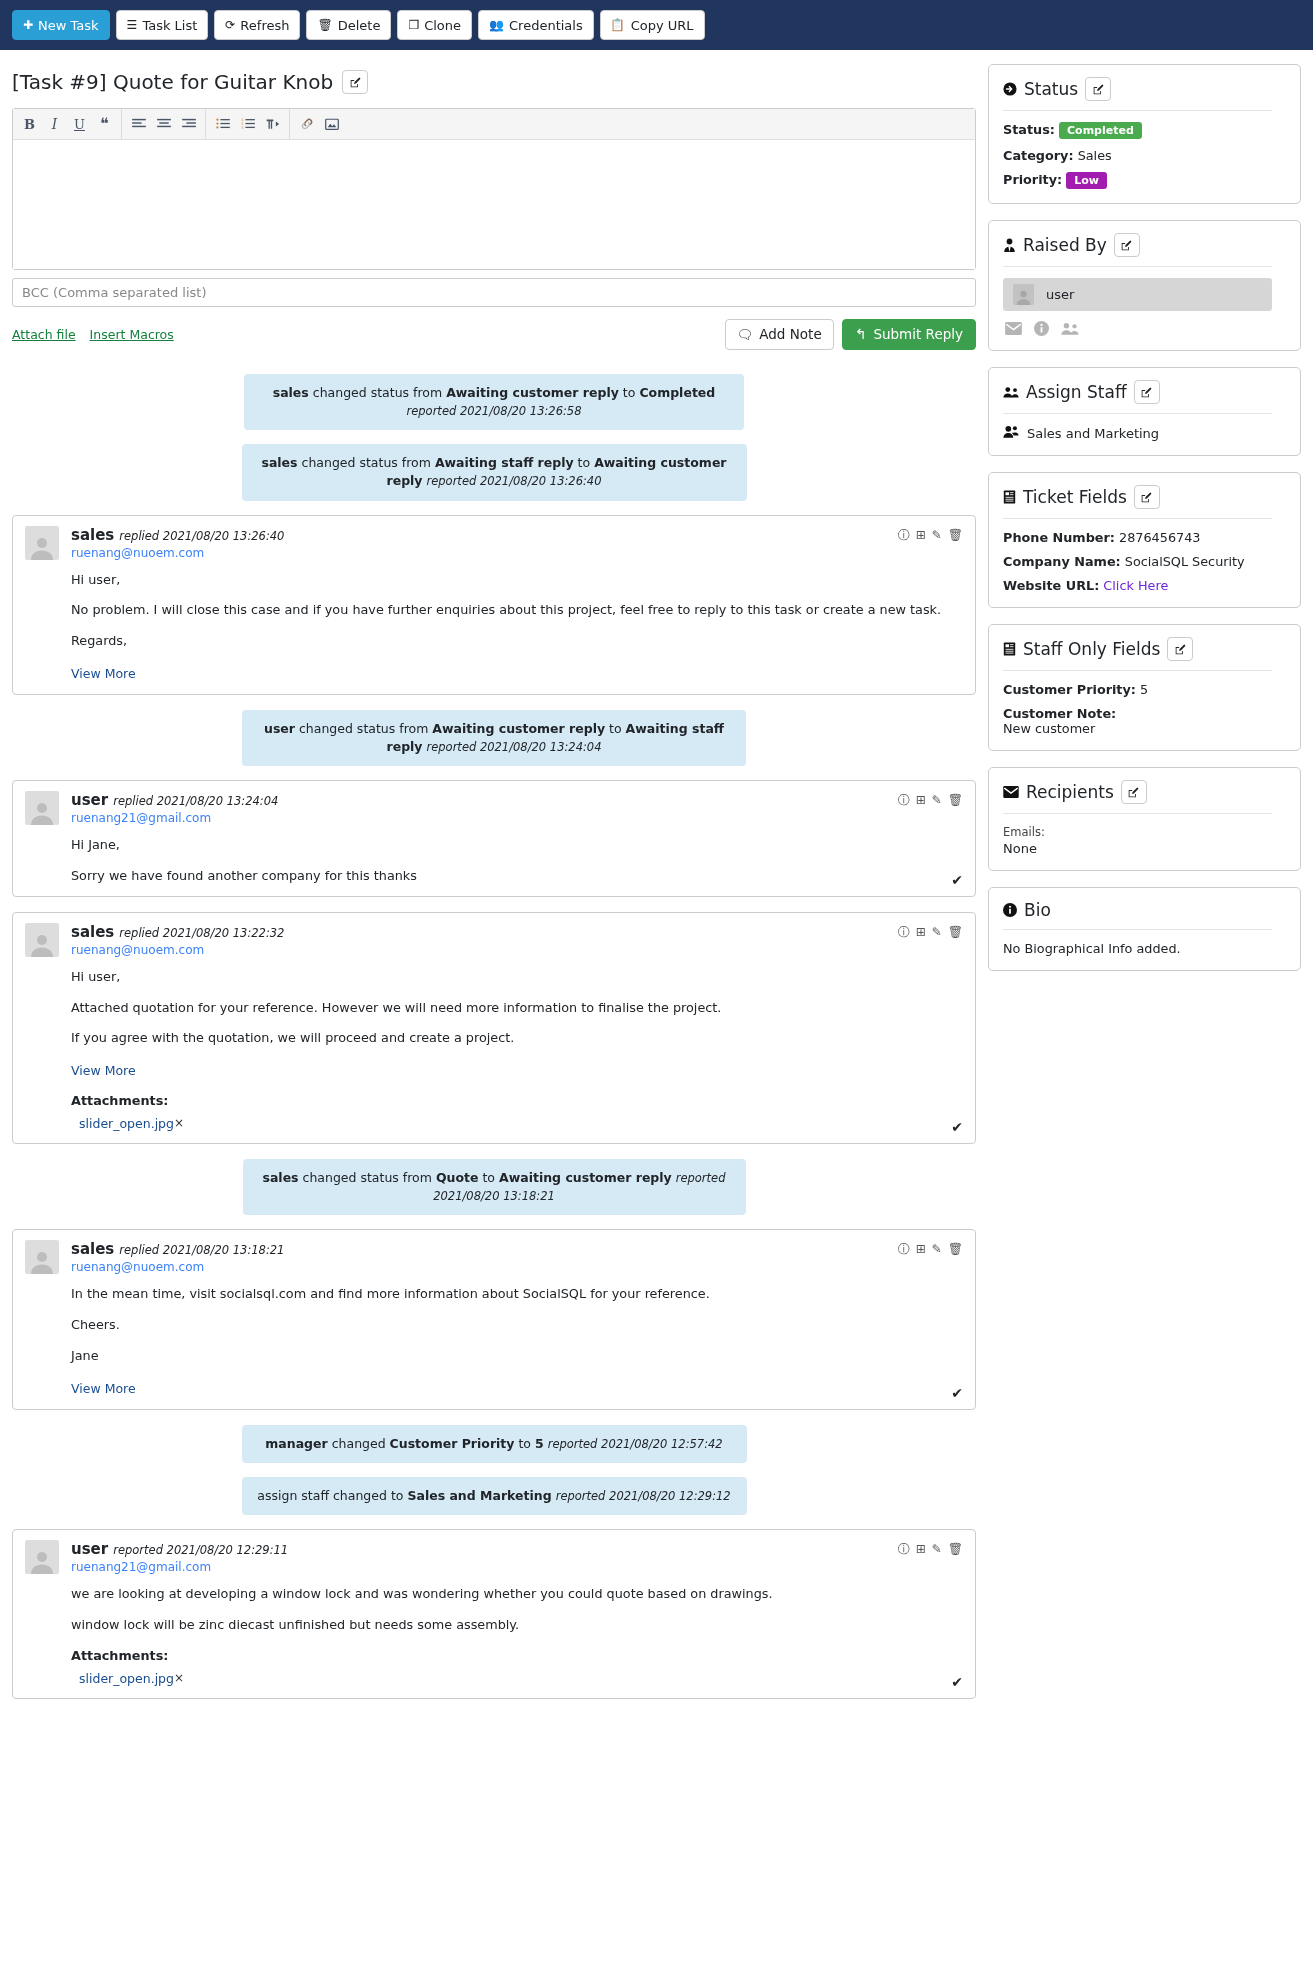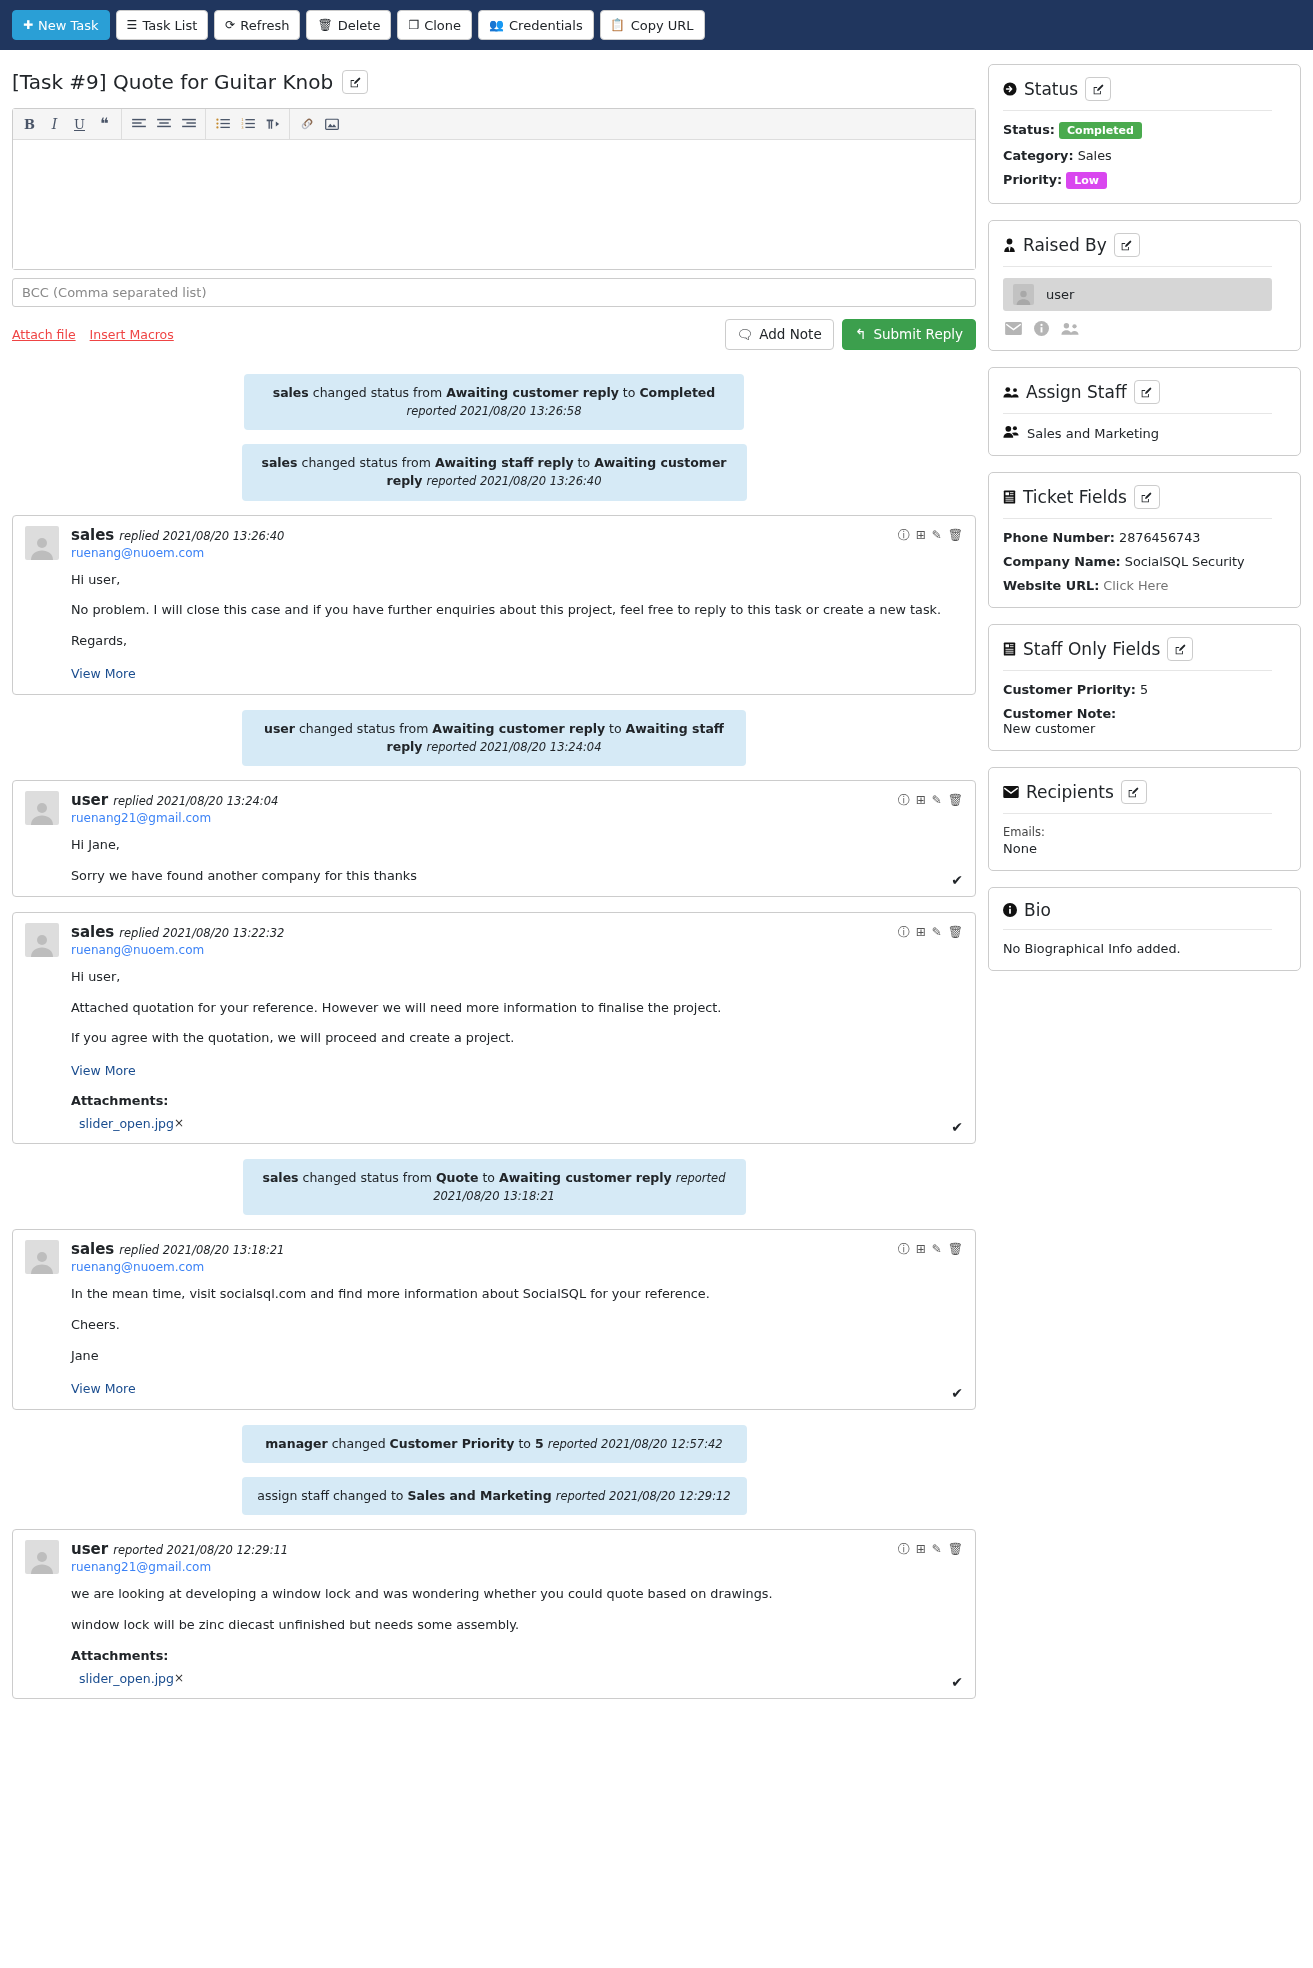--- a/index.html
+++ b/index.html
@@ -74,21 +74,21 @@
   .editor-body { height:129px; background:#fff; }
 
   .bcc {
     width:100%; height:29px; margin-top:8px; border:1px solid #ccc; border-radius:3px;
     padding:4px 9px; font-size:13px; color:#212529; font-family:inherit;
   }
   .bcc::placeholder { color:#888; }
 
   .actionbar { display:flex; align-items:center; margin-top:9px; min-height:36px; }
   .linkrow { display:flex; gap:14px; }
-  .linkrow a { color:#ef4444; font-size:12.5px; text-decoration:underline; cursor:pointer; }
+  .linkrow a { color:#15803d; font-size:12.5px; text-decoration:underline; cursor:pointer; }
   .spacer { flex:1; }
   .btn-addnote {
     display:inline-flex; align-items:center; gap:6px; height:31px; padding:0 11px;
     border:1px solid #ccc; border-radius:4px; background:#fff; font-size:13.5px; cursor:pointer;
     color:#212529; font-family:inherit;
   }
   .btn-submit {
     display:inline-flex; align-items:center; gap:7px; height:31px; padding:0 12px;
     border:1px solid #37a24a; border-radius:4px; background:#3c9f4d; color:#fff;
     font-size:13.5px; cursor:pointer; margin-left:8px; font-family:inherit;
@@ -151,22 +151,22 @@
   .panel-title { font-size:17px; font-weight:400; color:#212529; }
   .panel-head .p-icon { font-size:14px; color:#111; display:inline-flex; align-items:center; }
   .panel-row { font-size:12.8px; margin-bottom:9px; color:#212529; }
   .panel-row:last-child { margin-bottom:0; }
   .panel-row b { font-weight:700; }
   .badge {
     display:inline-block; padding:2px 8px; border-radius:3px;
     font-size:11px; font-weight:700; color:#fff; vertical-align:middle;
   }
   .badge.green { background:#4aaa4e; }
-  .badge.blue { background:#d946ef; }
-  .link { color:#737373; text-decoration:none; cursor:pointer; }
+  .badge.blue { background:#a21caf; }
+  .link { color:#6d28d9; text-decoration:none; cursor:pointer; }
 
   .user-chip {
     background:#d6d6d6; border-radius:3px; height:33px; display:flex;
     align-items:center; padding:0 10px; gap:12px; margin-bottom:10px;
   }
   .chip-av { width:21px; height:21px; background:#c2c2c2; border-radius:2px;
     display:flex; align-items:flex-end; justify-content:center; overflow:hidden; }
   .chip-name { font-size:13px; color:#212529; }
   .chip-icons { display:flex; gap:12px; align-items:center; color:#b5b5b5; font-size:15px; padding-left:2px; }
   .chip-icons span { cursor:pointer; display:inline-flex; }

